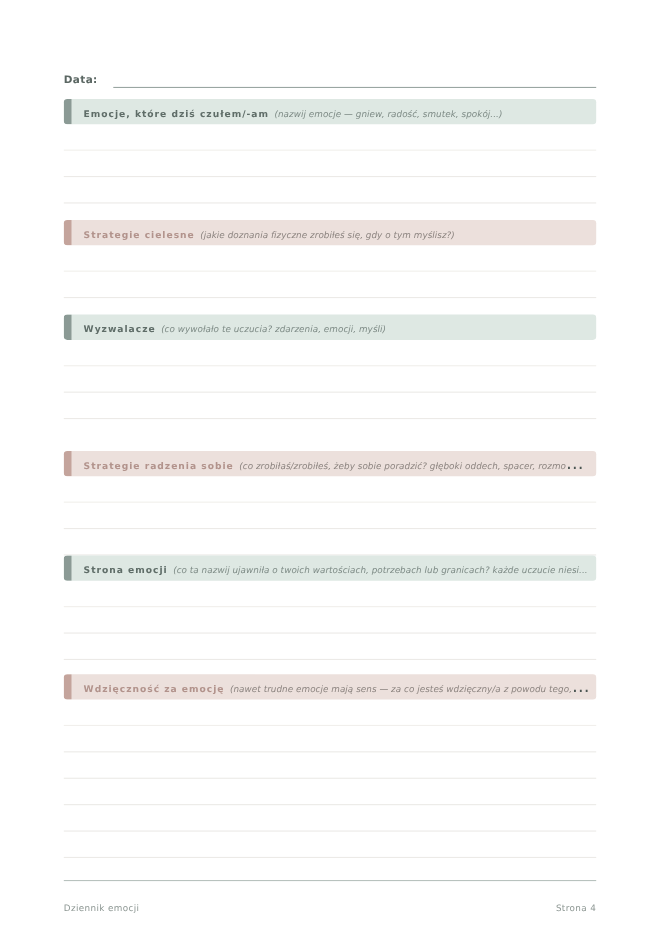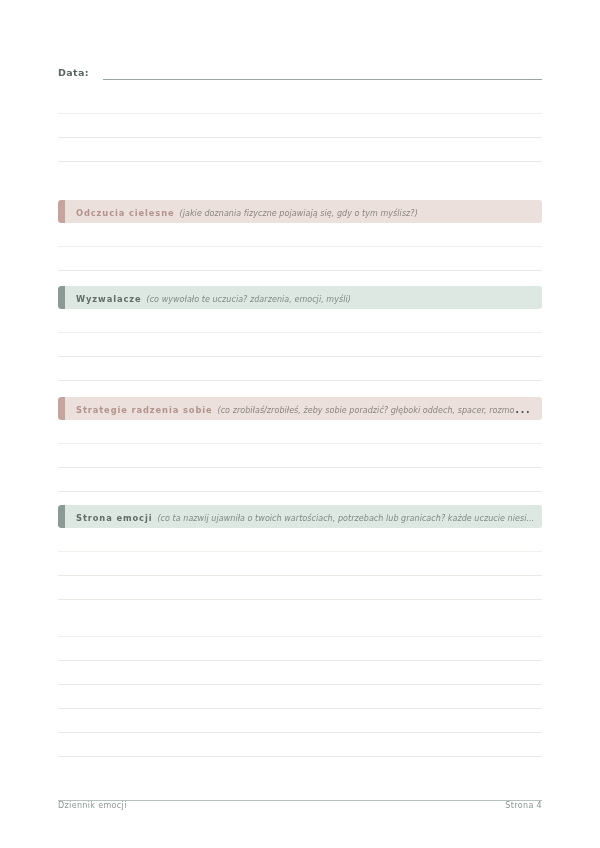--- a/index.html
+++ b/index.html
@@ -114,69 +114,73 @@
   }
   .wline.first { border-bottom-color: #f1efec; }
 
   
   .footer {
     position: absolute;
     left: 58px;
     top: 800px;
     width: 484px;
     border-top: 1px solid #b8c2be;
-    padding-top: 0;
+    padding-top: 20px;
     display: flex;
     justify-content: space-between;
     align-items: center;
     font-size: 8px;
     letter-spacing: 0.35px;
     color: #8d9793;
   }
 </style>
 </head>
 <body>
 
 <div class="page">
 
   <div class="date-row">
     <span class="date-label">Data:</span>
     <span class="date-line"></span>
   </div>
 
   <div id="sections-host">
       <div class="section v-green" style="top: 90px;">
+        <div class="bar">
+          <span class="accent"></span>
+          <div class="bar-text"><span class="sec-title">Emocje, które dziś czułem/-am</span><span class="sec-hint">(nazwij emocje — gniew, radość, smutek, spokój...)</span></div>
+        </div>
         <div class="lines">
           <div class="wline first"></div>
           <div class="wline"></div>
           <div class="wline"></div>
         </div>
       </div>
       <div class="section v-pink" style="top: 200px;">
         <div class="bar">
           <span class="accent"></span>
-          <div class="bar-text"><span class="sec-title">Odczucia cielesne</span><span class="sec-hint">(jakie doznania fizyczne pojawiają się, gdy o tym myślisz?)</span></div>
+          <div class="bar-text"><span class="sec-title">Strategie cielesne</span><span class="sec-hint">(jakie doznania fizyczne zrobiłeś się, gdy o tym myślisz?)</span></div>
         </div>
         <div class="lines">
           <div class="wline first"></div>
           <div class="wline"></div>
         </div>
       </div>
       <div class="section v-green" style="top: 286px;">
         <div class="bar">
           <span class="accent"></span>
           <div class="bar-text"><span class="sec-title">Wyzwalacze</span><span class="sec-hint">(co wywołało te uczucia? zdarzenia, emocji, myśli)</span></div>
         </div>
         <div class="lines">
           <div class="wline first"></div>
           <div class="wline"></div>
           <div class="wline"></div>
         </div>
       </div>
-      <div class="section v-pink" style="top: 397px; text-align: right;">
+      <div class="section v-pink" style="top: 410px; text-align: right;">
         <div class="bar">
           <span class="accent"></span>
           <div class="bar-text"><span class="sec-title">Strategie radzenia sobie</span><span class="sec-hint">(co zrobiłaś/zrobiłeś, żeby sobie poradzić? głęboki oddech, spacer, rozmowa...)</span></div>
         </div>
         <div class="lines">
           <div class="wline first"></div>
           <div class="wline"></div>
           <div class="wline"></div>
         </div>
       </div>
@@ -185,20 +189,24 @@
           <span class="accent"></span>
           <div class="bar-text"><span class="sec-title">Strona emocji</span><span class="sec-hint">(co ta nazwij ujawniła o twoich wartościach, potrzebach lub granicach? każde uczucie niesi...</span></div>
         </div>
         <div class="lines">
           <div class="wline first"></div>
           <div class="wline"></div>
           <div class="wline"></div>
         </div>
       </div>
       <div class="section v-pink" style="top: 613px;">
+        <div class="bar">
+          <span class="accent"></span>
+          <div class="bar-text"><span class="sec-title">Wdzięczność za emocję</span><span class="sec-hint">(nawet trudne emocje mają sens — za co jesteś wdzięczny/a z powodu tego, co...</span></div>
+        </div>
         <div class="lines">
           <div class="wline first"></div>
           <div class="wline"></div>
           <div class="wline"></div>
           <div class="wline"></div>
           <div class="wline"></div>
           <div class="wline"></div>
         </div>
       </div>
     </div>

